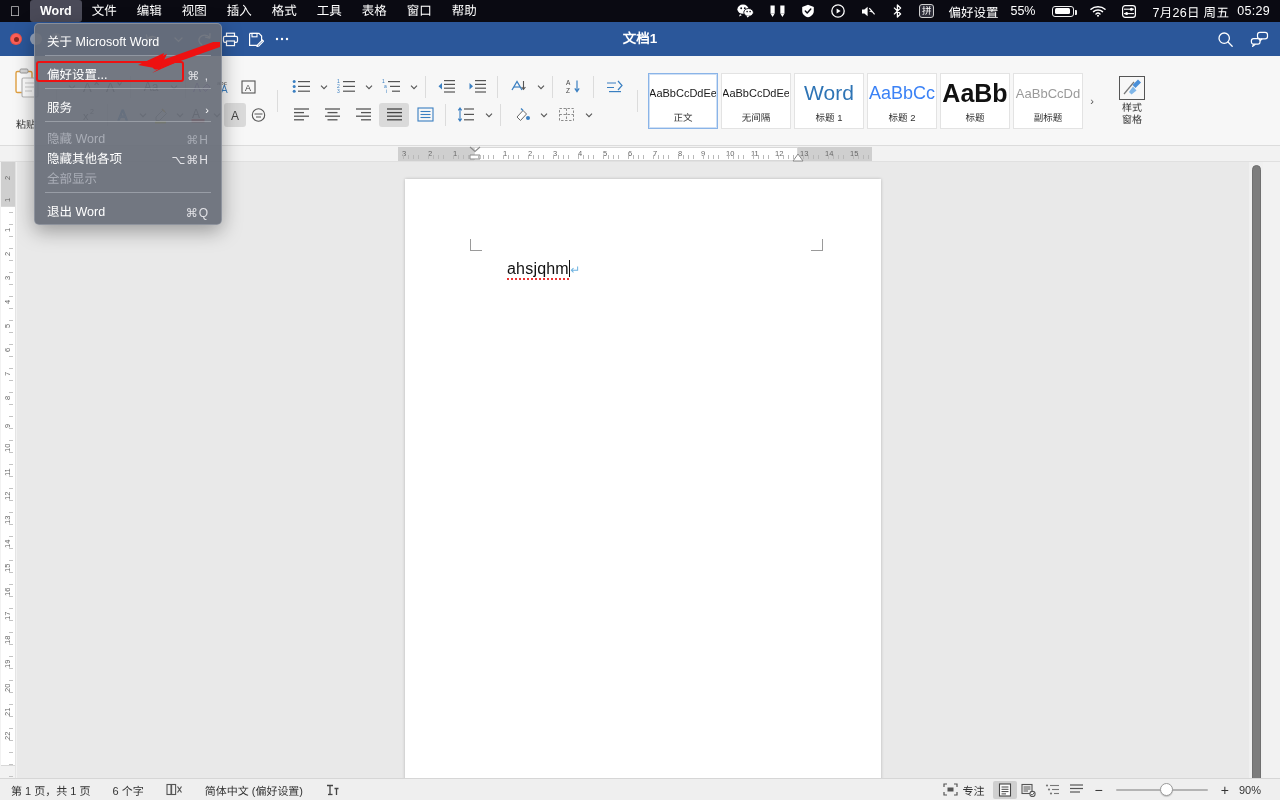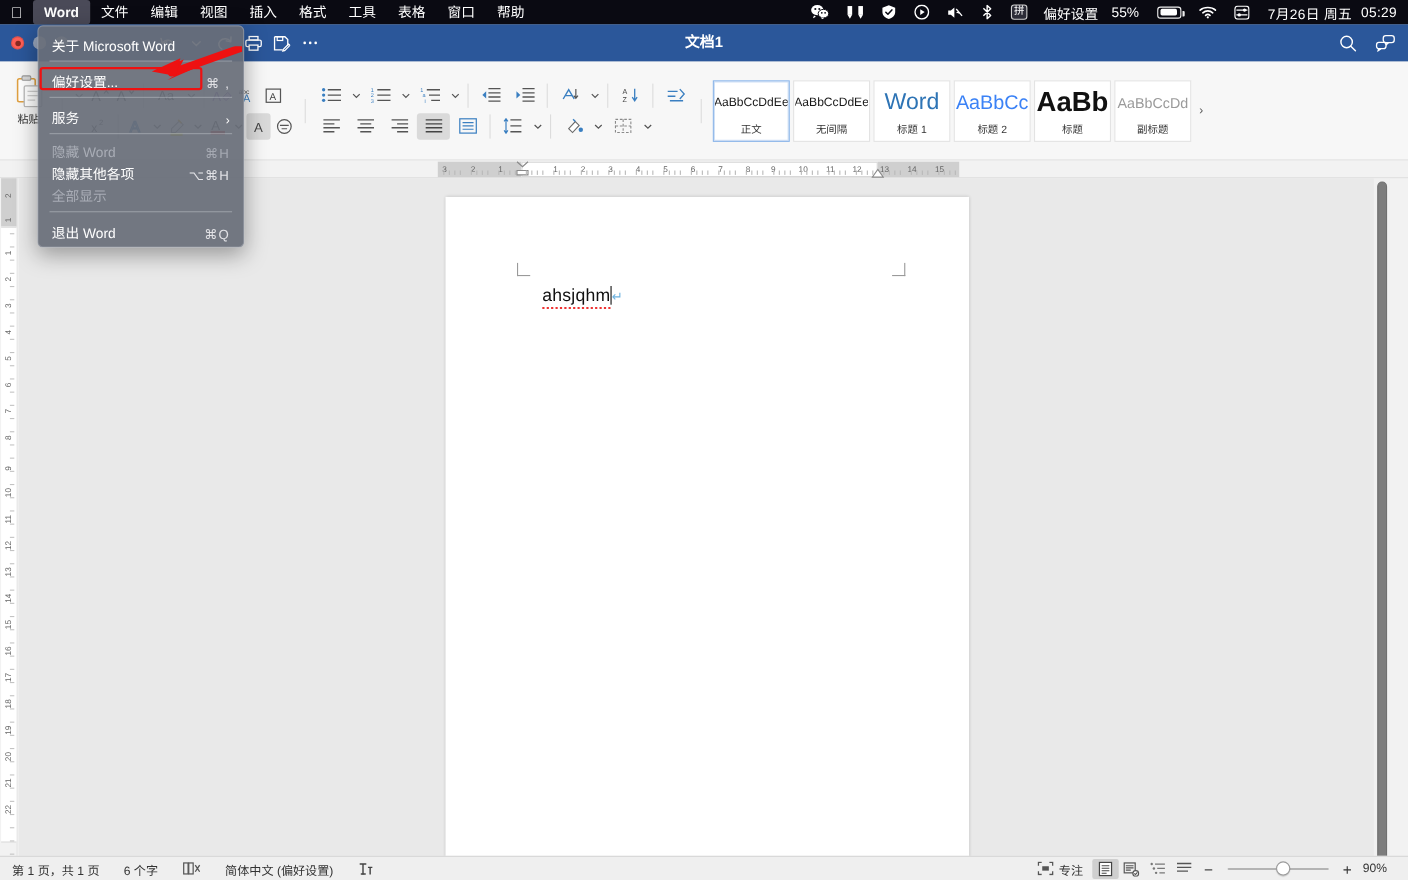--- a/index.html
+++ b/index.html
@@ -111,21 +111,21 @@
     position:absolute; top:17px; left:388px; width:476px; height:610px;
     background:#fff; box-shadow:0 0 3px rgba(0,0,0,.22);
   }
   .corner{ position:absolute; width:12px; height:12px; }
   .corner.tl{ top:60px; left:65px; border-left:1.2px solid #9a9a9a; border-bottom:1.2px solid #9a9a9a;}
   .corner.tr{ top:60px; right:58px; border-right:1.2px solid #9a9a9a; border-bottom:1.2px solid #9a9a9a;}
   .doctext{
     position:absolute; top:81px; left:88px; font-size:16px; color:#111;
     font-family:"Liberation Sans",sans-serif; letter-spacing:.2px; white-space:nowrap;
   }
-  .spell{ border-bottom:2px dotted #e33; padding-bottom:1px; }
+  .spell{ border-bottom:2px dotted #e33; padding-bottom:1px;margin-left:14px; }
   .caret{ display:inline-block; width:1.3px; height:17px; background:#111; vertical-align:-3px; margin-left:0px;}
   .pilcrow{ color:#6fb3e0; font-size:12px; }
   
   #vscroll{ position:absolute; right:2px; top:3px; width:9px; height:630px;
             background:#7c7c7c; border-radius:5px; border:1px solid #6f6f6f;}
   #vtrack{ position:absolute; right:0px; top:0; width:14px; height:638px; background:#f0f0f0;}
 
   
   #statusbar{
     position:absolute; bottom:0; left:0; width:1280px; height:22px;
@@ -329,21 +329,21 @@
     <div class="rb-group" style="width:52px;align-items:center;justify-content:flex-start;padding-top:12px;">
       <div class="paste">
         <svg width="27" height="30" viewBox="0 0 27 30">
             <rect x="3" y="3.5" width="16" height="21" rx="1.6" fill="#fff" stroke="#e0a040" stroke-width="1.4"></rect>
             <rect x="7" y="1" width="8" height="4" rx="1.2" fill="#d9d9d9" stroke="#9a9a9a" stroke-width="1"></rect>
             <rect x="9" y="10" width="16" height="19" rx="1.4" fill="#fff" stroke="#b9b9b9" stroke-width="1.2"></rect>
             <line x1="12" y1="15" x2="22" y2="15" stroke="#cfcfcf" stroke-width="1.1"></line>
             <line x1="12" y1="19" x2="22" y2="19" stroke="#cfcfcf" stroke-width="1.1"></line>
             <line x1="12" y1="23" x2="19" y2="23" stroke="#cfcfcf" stroke-width="1.1"></line>
           </svg>
-        <span style="margin-top:2px;">粘贴</span>
+        <span style="margin-top:18px;">粘贴</span>
       </div>
     </div>
 
     <div class="vsep"></div>
 
     <div class="rb-group">
       <div class="rb-row">
         <div class="ic" style="width:14px;">
           <svg width="8" height="6" viewBox="0 0 8 6">
               <path d="M1 1.6 L4 4.6 L7 1.6" stroke="#555" stroke-width="1.1" fill="none"></path>
@@ -648,20 +648,31 @@
         <div class="st-prev" style="font-size:25px;color:#111;font-weight:bold;">AaBb</div>
         <div class="st-name">标题</div>
       </div>
       <div class="stcell">
         <div class="st-prev" style="font-size:13px;color:#9a9a9a;">AaBbCcDd</div>
         <div class="st-name">副标题</div>
       </div>
       <div class="gal-more">›</div>
     </div>
 
+    <div class="rb-group stylepane">
+      <div class="sp-box">
+        <svg width="24" height="22" viewBox="0 0 24 22">
+            <path d="M4 17 L14 5" stroke="#777" stroke-width="1.2"></path>
+            <path d="M12.5 8 L18 2.5 L21 5.5 L15.5 11 Z" fill="#4a90d9"></path>
+            <path d="M13 9.5 L9 15 L11.5 17.5 L16.5 13.5 Z" fill="#7fb6e8"></path>
+          </svg>
+      </div>
+      <div>样式</div>
+      <div>窗格</div>
+    </div>
   </div>
 
   <div id="hruler">
     <div class="track">
       <div class="rul-gray" style="left:0px;width:76px;"></div>
       <div class="rul-seg" style="left:76px;width:324px;"></div>
       <div class="rul-gray" style="left:400px;width:74px;"></div>
       <span class="rul-num" style="left:4px;">3</span>
       <span class="rul-num" style="left:30px;">2</span>
       <span class="rul-num" style="left:55px;">1</span>

